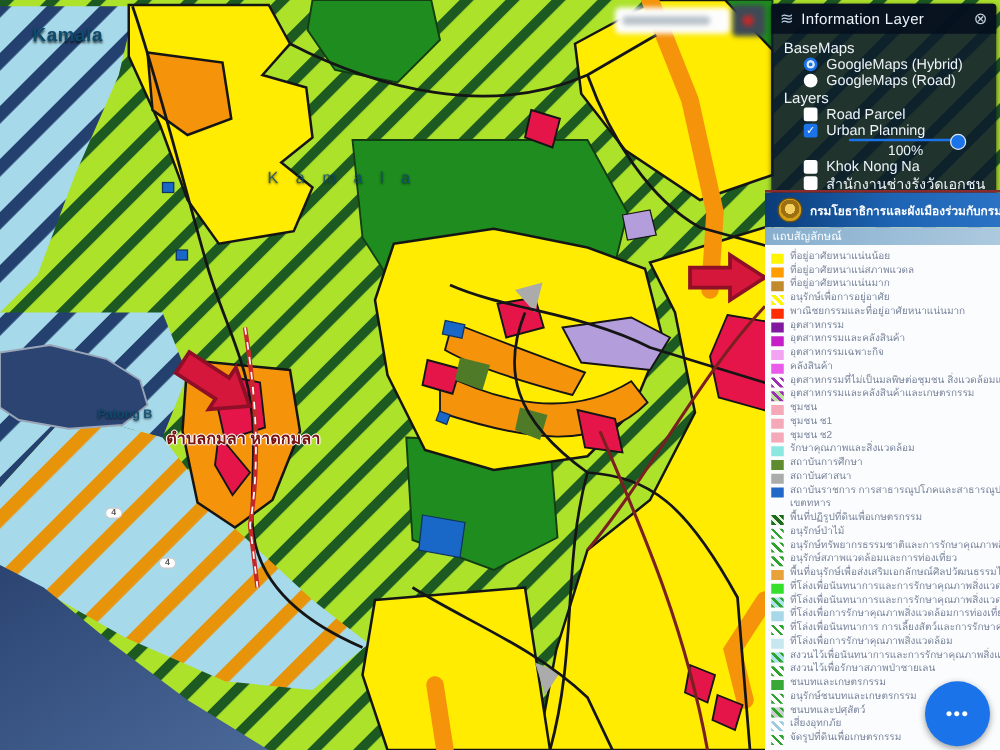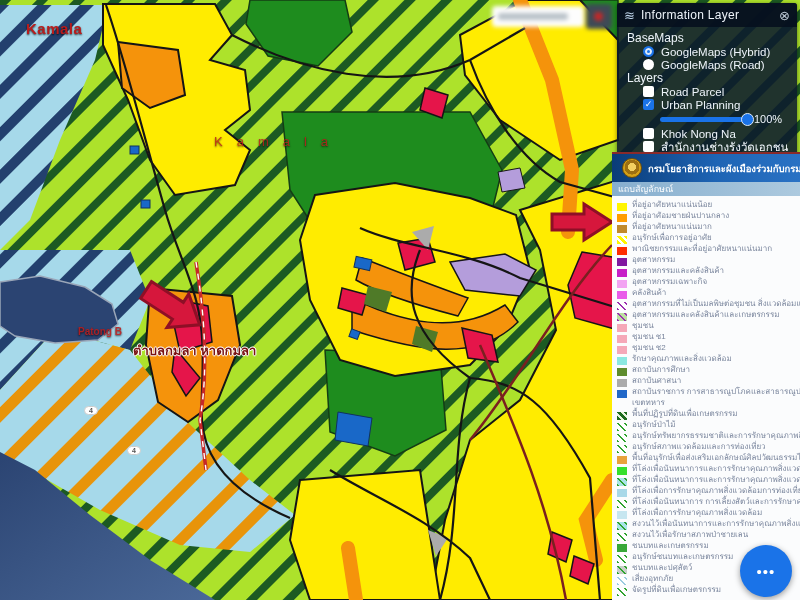--- a/index.html
+++ b/index.html
@@ -1,21 +1,21 @@
 <!DOCTYPE html>
 <html><head>
 <meta charset="utf-8">
 <style>
   html,body{margin:0;padding:0;}
   body{width:800px;height:600px;position:relative;overflow:hidden;
        font-family:"Liberation Sans","DejaVu Sans",sans-serif;background:#ADE22B;}
   .abs{position:absolute;}
   
   #map{left:0;top:0;width:800px;height:600px;}
-  .map-label{position:absolute;color:#b91c1c;text-shadow:0 1px 2px rgba(0,0,0,.8);white-space:nowrap;pointer-events:none;}
+  .map-label{position:absolute;color:#0c4a6e;text-shadow:0 1px 2px rgba(0,0,0,.8);white-space:nowrap;pointer-events:none;}
   .lbl-town{font-size:15px;font-weight:bold;letter-spacing:.5px;}
   .lbl-spread{font-size:13px;letter-spacing:14px;opacity:.85;}
   .lbl-road{font-size:10px;font-weight:bold;opacity:.9;}
   .lbl-thai{font-size:13px;font-weight:bold;color:#7A1212;
             text-shadow:-1px 0 #fff,1px 0 #fff,0 -1px #fff,0 1px #fff;}
   .lbl-shield{font-size:7px;font-weight:bold;color:#555;background:#fff;border-radius:6px;
               padding:0 4px;text-shadow:none;border:1px solid #ccc;}
   
   #searchbox{left:492px;top:4px;width:120px;height:25px;filter:blur(2px);}
   #searchbox .field{position:absolute;left:0;top:2px;width:92px;height:21px;background:#fdfdfd;border-radius:4px;}
@@ -30,21 +30,21 @@
   #layers-panel .hdr .ttl{font-size:12px;letter-spacing:.3px;flex:1;}
   #layers-panel .hdr .ic{font-size:13px;color:#bcd2e8;}
   #layers-panel .hdr .close{font-size:13px;color:#c3cfdc;cursor:pointer;}
   #layers-panel .bd{padding:4px 8px 6px 10px;}
   .grp{font-size:12px;font-weight:normal;line-height:14px;}
   .ctl-row{display:flex;align-items:center;gap:7px;margin-left:16px;height:13px;font-size:11.5px;}
   .radio{width:11px;height:11px;border-radius:50%;box-sizing:border-box;background:#fff;flex:0 0 auto;}
   .radio.sel{background:#1a73e8;border:2px solid #1a73e8;box-shadow:inset 0 0 0 2px #dce9f8;}
   .chk{width:11px;height:11px;background:#fff;border-radius:2px;flex:0 0 auto;box-sizing:border-box;}
   .chk.on{background:#1a73e8;color:#fff;font-size:9px;line-height:11px;text-align:center;font-weight:bold;}
-  .slider-row{display:flex;align-items:center;gap:2px;margin-left:33px;height:16px;}
+  .slider-row{display:flex;align-items:center;gap:2px;margin-left:33px;height:16px;flex-direction:column;}
   .track{width:92px;height:5px;border-radius:3px;background:#1a73e8;position:relative;}
   .knob{position:absolute;right:-2px;top:-4px;width:13px;height:13px;border-radius:50%;background:#1a73e8;border:1px solid #dce9f8;box-sizing:border-box;}
   .pct{font-size:11px;}
   
   #banner{left:612px;top:152px;width:188px;height:30px;border-top:2px solid #8A2A2A;box-sizing:border-box;
           background:linear-gradient(90deg,#0A3C78,#1E64B4 55%,#2A72C4);display:flex;align-items:center;}
   #banner .emblem{width:20px;height:20px;border-radius:50%;margin:0 6px 0 10px;flex:0 0 auto;
           background:radial-gradient(circle at 50% 45%,#f3d060 0 30%,#9c6f12 31% 55%,#d4a017 56% 100%);
           border:1px solid #6e4e0a;box-sizing:border-box;}
   #banner .txt{color:#fff;font-size:9.5px;font-weight:bold;white-space:nowrap;overflow:hidden;}
@@ -263,21 +263,21 @@
 
 <div class="abs" id="legend">
   <div class="lg-hdr">แถบสัญลักษณ์</div>
   <div class="rows">
       <div class="lrow">
         <span class="sw sw-y"></span>
         <span class="lb">ที่อยู่อาศัยหนาแน่นน้อย</span>
       </div>
       <div class="lrow">
         <span class="sw sw-o"></span>
-        <span class="lb">ที่อยู่อาศัอมชายฝ่นปานกลาง</span>
+        <span class="lb">ที่อยู่อาศัยหนาแน่สภาพแวดล</span>
       </div>
       <div class="lrow">
         <span class="sw sw-br"></span>
         <span class="lb">ที่อยู่อาศัยหนาแน่นมาก</span>
       </div>
       <div class="lrow">
         <span class="sw sw-yh"></span>
         <span class="lb">อนุรักษ์เพื่อการอยู่อาศัย</span>
       </div>
       <div class="lrow">

